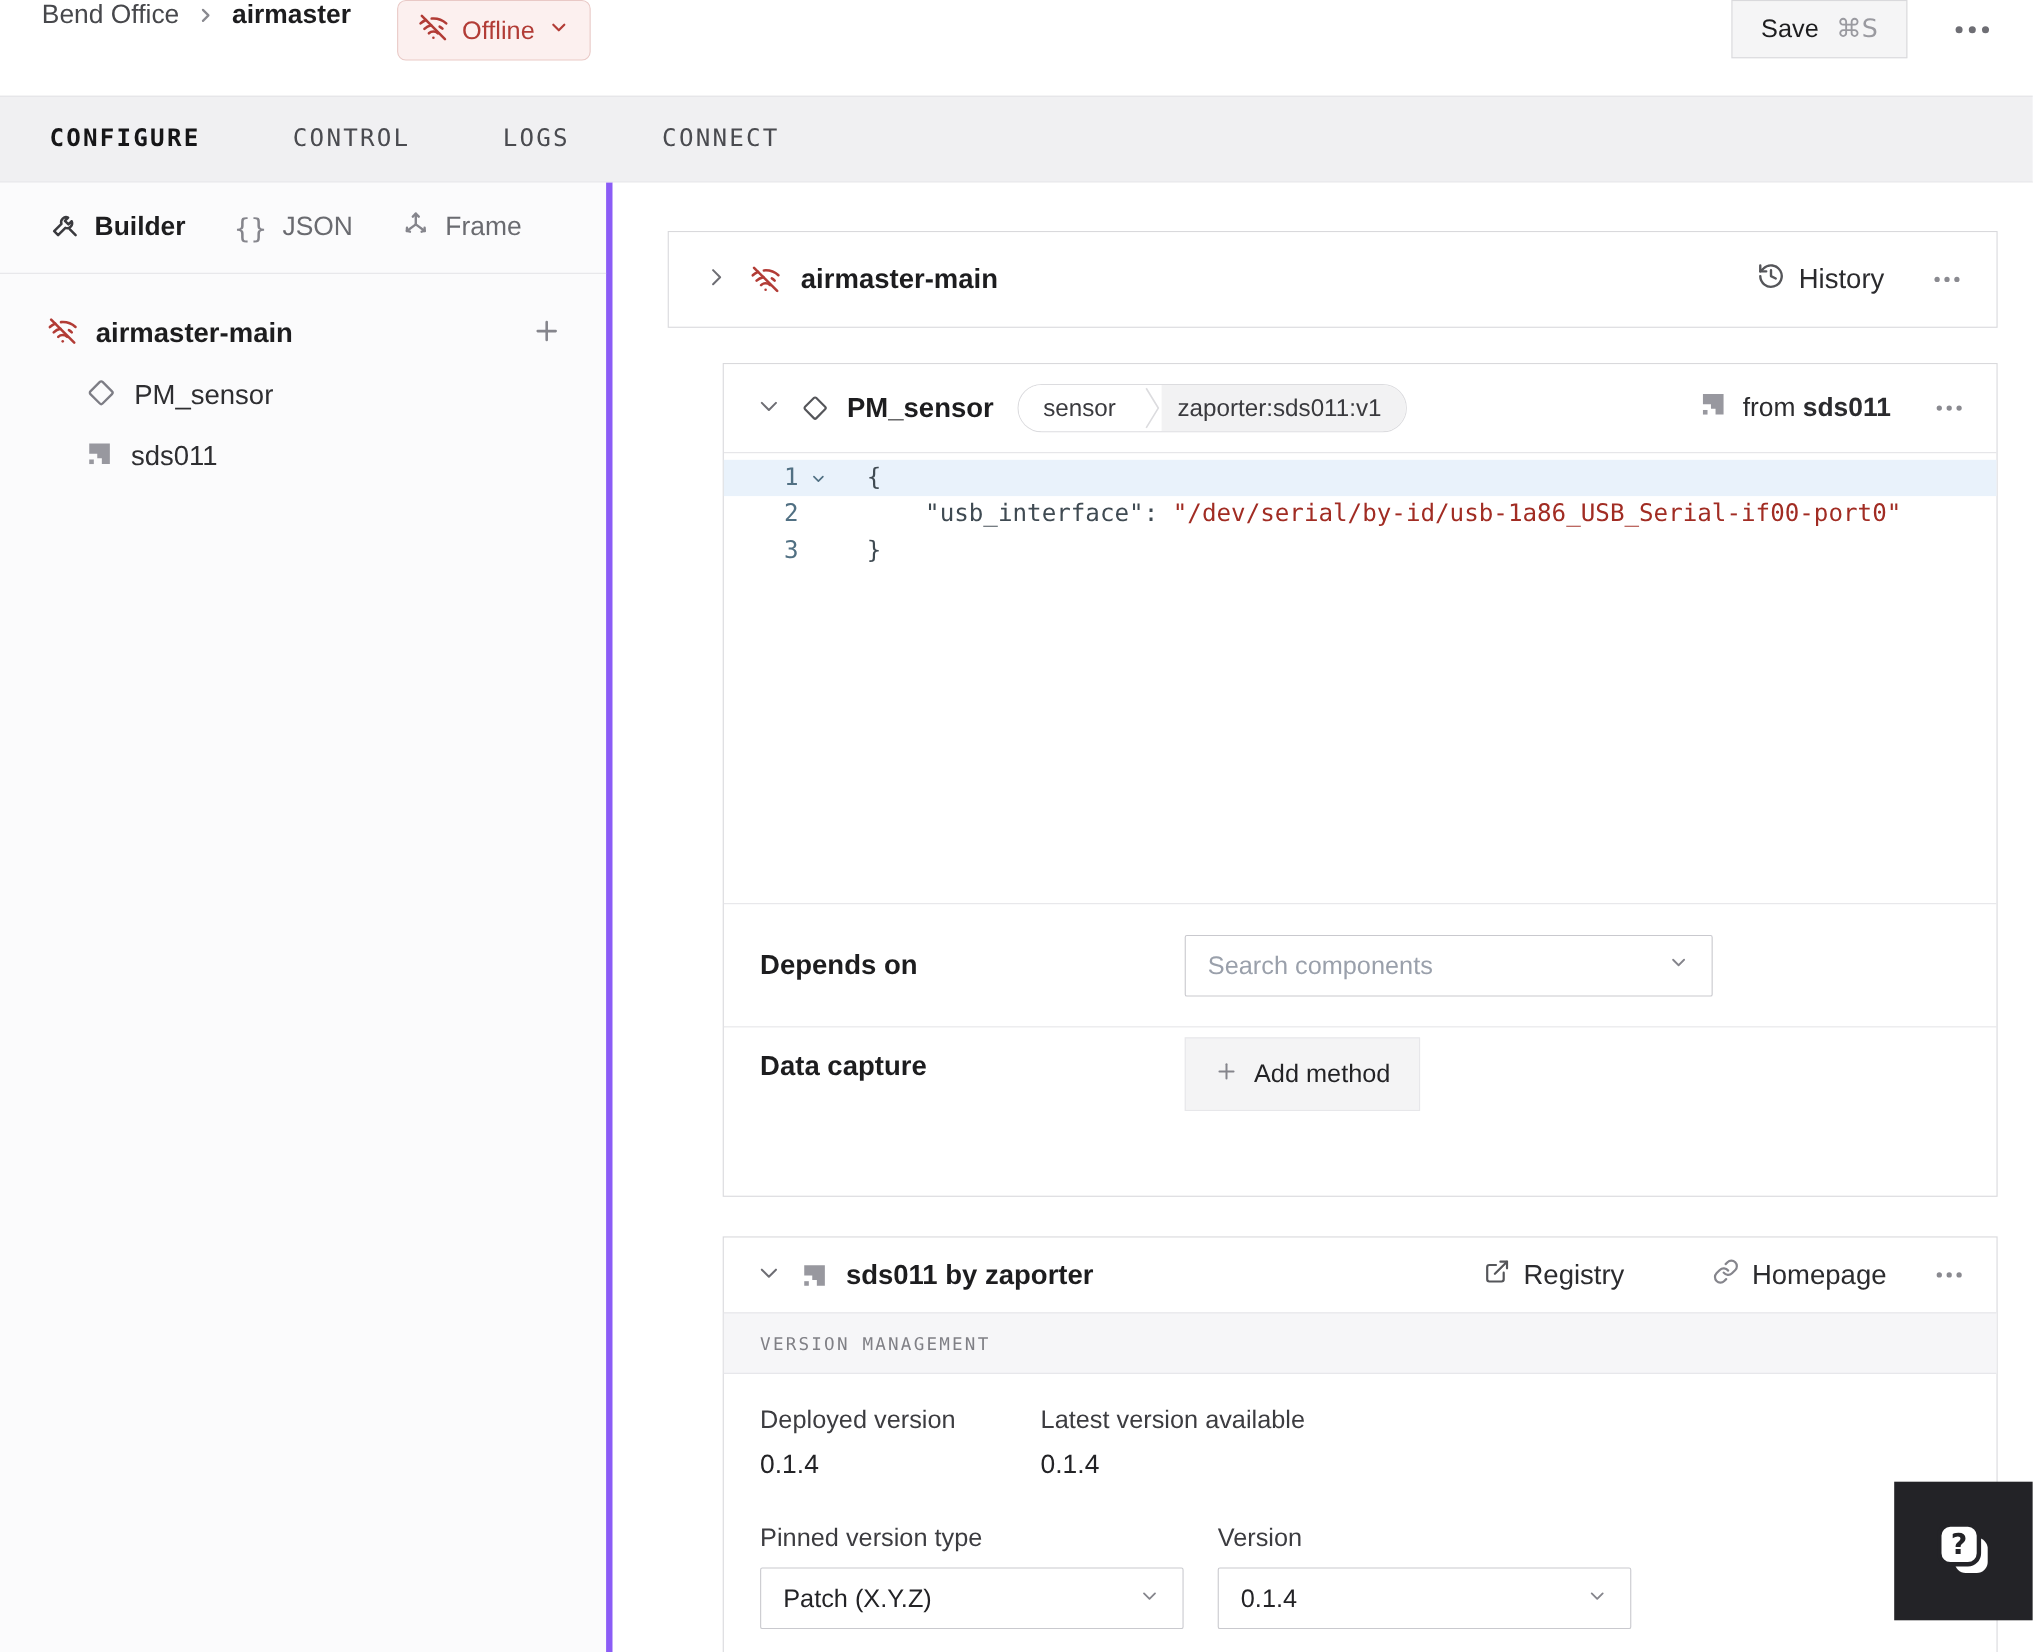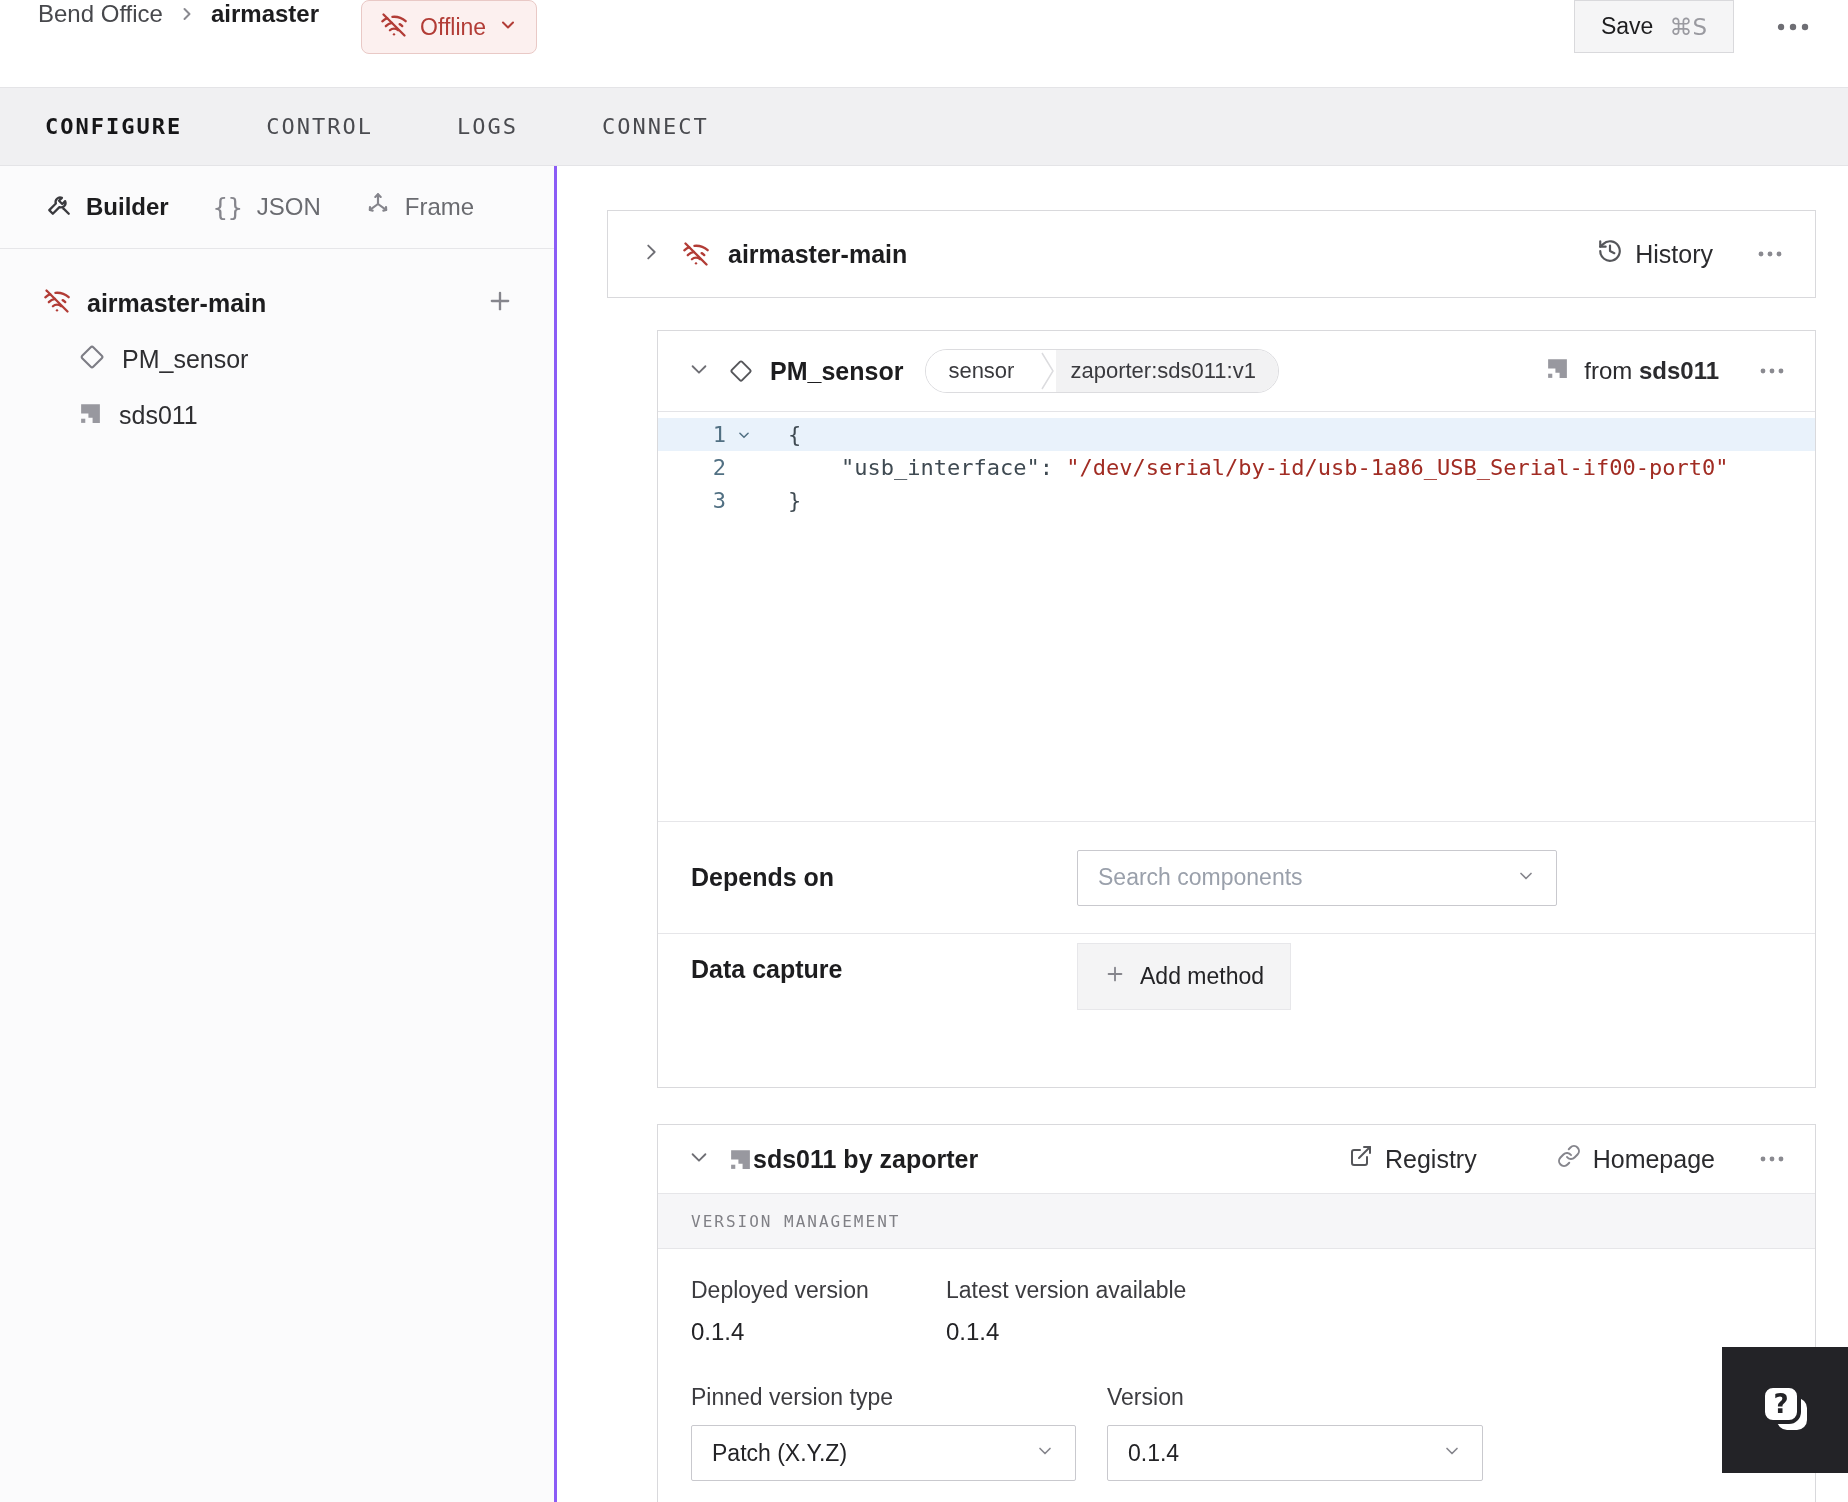--- a/index.html
+++ b/index.html
@@ -25,21 +25,21 @@
 
   
   .tab-bar { height:79px; flex:0 0 79px; background:#f0f0f2; border-top:1px solid #e4e4e7; border-bottom:1px solid #e4e4e7;
     display:flex; align-items:center; padding-left:45px; gap:84px; }
   .tab { font-family:"DejaVu Sans Mono","Liberation Mono",monospace; font-size:22px; letter-spacing:2px;
     color:#4a4b50; cursor:pointer; }
   .tab.active { font-weight:bold; color:#161618; }
 
   
   .content { flex:1; display:flex; min-height:0; }
-  .sidebar { width:557px; flex:0 0 557px; background:#fbfbfc; border-right:3px solid #8b5cf6; }
+  .sidebar { width:557px; flex:0 0 557px; background:#fbfbfc; border-right:6px solid #8b5cf6; }
   .mode-row { height:83px; border-bottom:1px solid #e6e6e9; display:flex; align-items:center; padding-left:46px; gap:44px; }
   .mode-item { display:flex; align-items:center; gap:14px; cursor:pointer; font-size:24px; color:#6a6b70; }
   .mode-item.active { color:#1d1d1f; font-weight:bold; }
   .json-glyph { font-family:"DejaVu Sans Mono","Liberation Mono",monospace; font-size:25px; color:#85858c; font-weight:normal; }
   .tree { padding-top:26px; }
   .tree-row { height:56px; display:flex; align-items:center; cursor:pointer; }
   .tree-root { padding-left:43px; gap:16px; }
   .tree-root .t-label { font-size:25px; font-weight:bold; color:#1d1d1f; }
   .tree-child { padding-left:78px; gap:16px; }
   .tree-child .t-label { font-size:25px; color:#2e2e31; }
@@ -86,21 +86,21 @@
   .select-box { width:480px; height:56px; border:1px solid #c9c9ce; border-radius:2px; background:#fff;
     display:flex; align-items:center; padding:0 20px; cursor:pointer; }
   .select-box .placeholder { font-size:23px; color:#9aa0ab; flex:1; }
   .select-box .value { font-size:23px; color:#232326; flex:1; }
   .ghost-btn { display:flex; align-items:center; gap:14px; background:#f4f4f5; border:1px solid #e7e7ea;
     height:67px; padding:0 26px; cursor:pointer; font-size:23px; color:#232326; font-family:inherit; }
 
   
   .module-card { margin-top:36px; }
   .mod-header { height:68px; display:flex; align-items:center; padding:0 30px; }
-  .mod-header .title { font-size:25px; font-weight:bold; color:#1d1d1f; margin-left:0; }
+  .mod-header .title { font-size:25px; font-weight:bold; color:#1d1d1f; margin-left:16px; }
   .mod-links { margin-left:auto; display:flex; align-items:center; gap:80px; }
   .ver-bar { height:56px; background:#f6f6f8; border-top:1px solid #e6e6e9; border-bottom:1px solid #e6e6e9;
     display:flex; align-items:center; padding:0 33px;
     font-family:"DejaVu Sans Mono","Liberation Mono",monospace; font-size:16px; letter-spacing:2px; color:#808086; }
   .ver-content { padding:28px 33px 30px 33px; }
   .ver-grid-top { display:flex; }
   .ver-cell1 { width:255px; flex:0 0 255px; }
   .v-label { font-size:23px; color:#3c3c40; }
   .v-value { font-size:24px; color:#232326; margin-top:14px; }
   .ver-grid-bottom { display:flex; margin-top:38px; }

